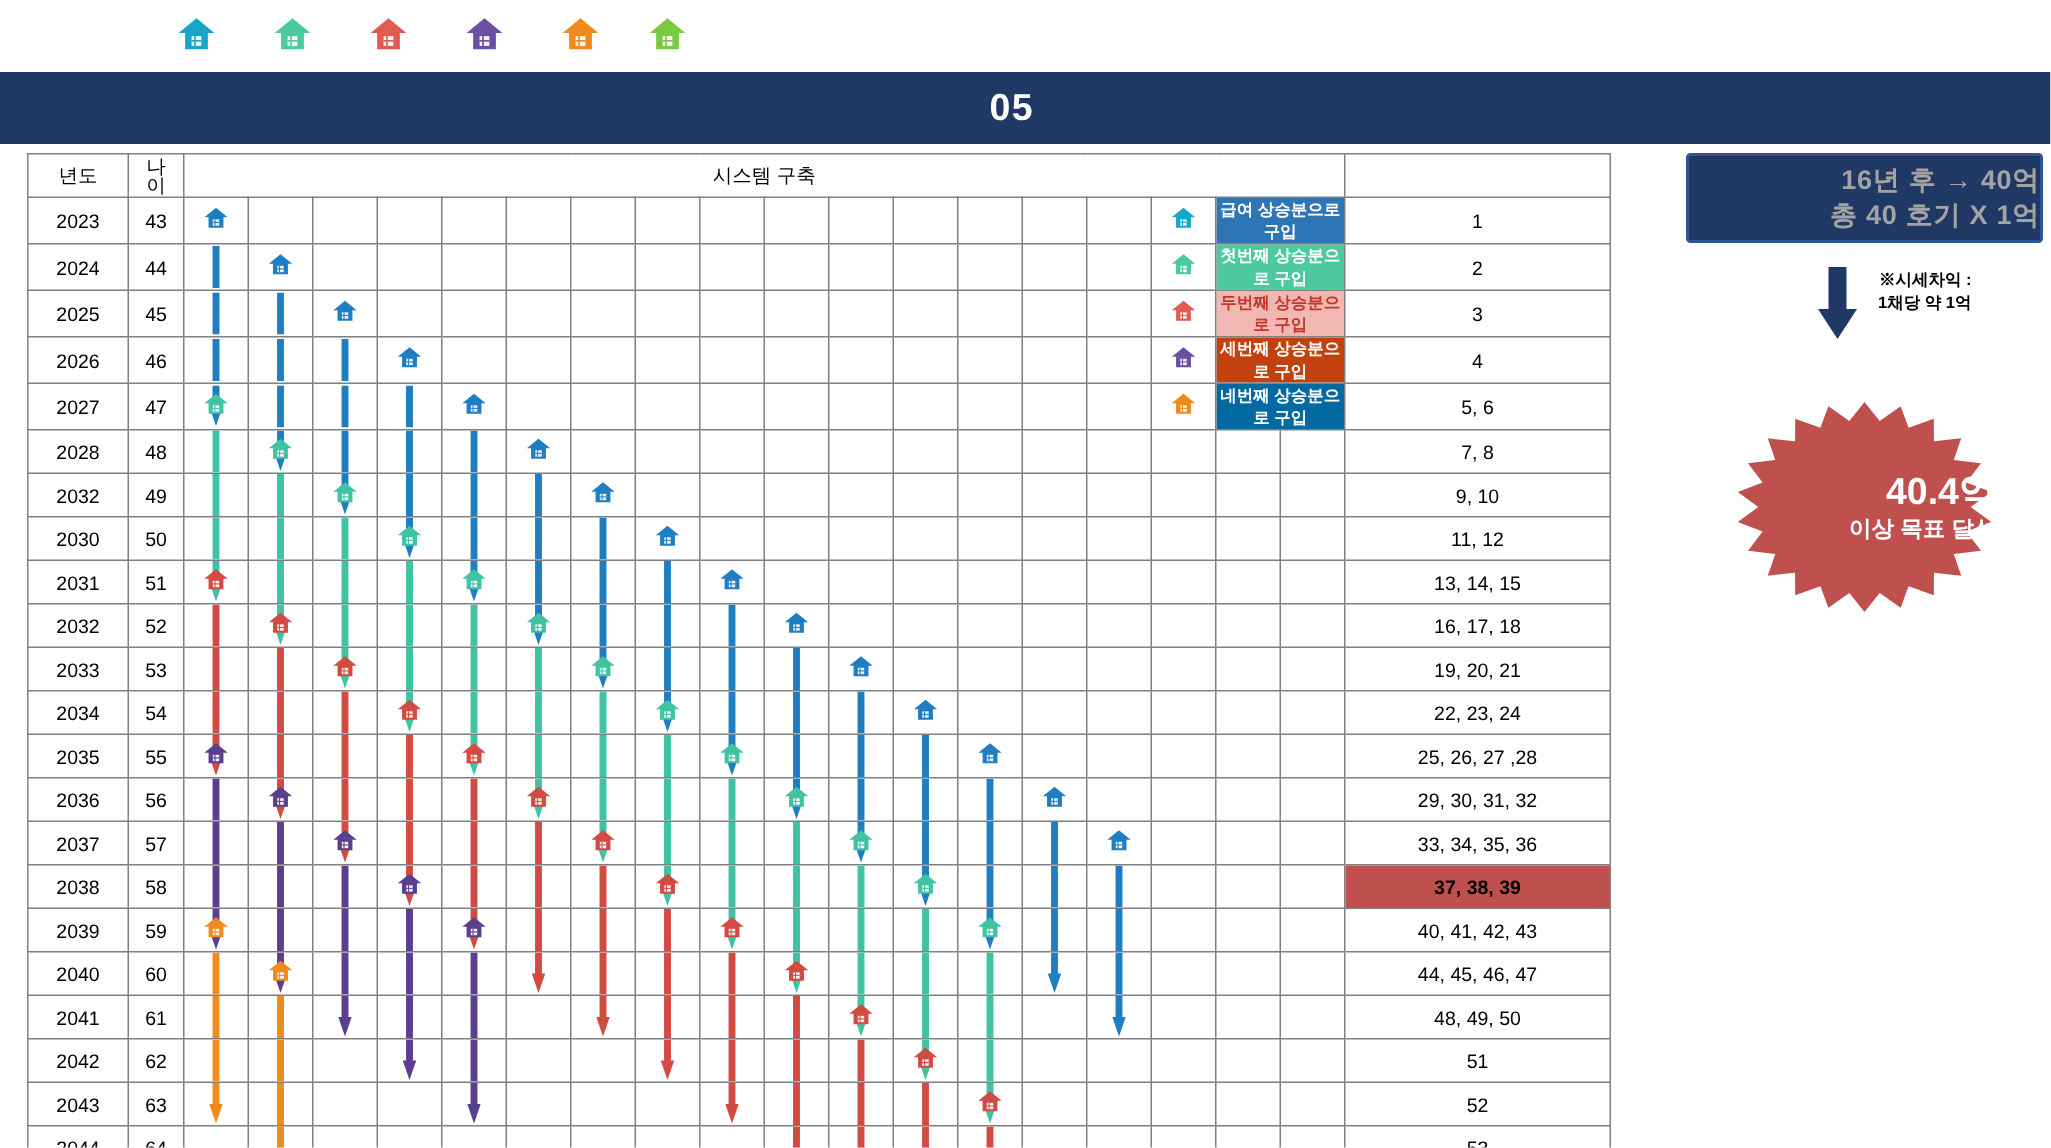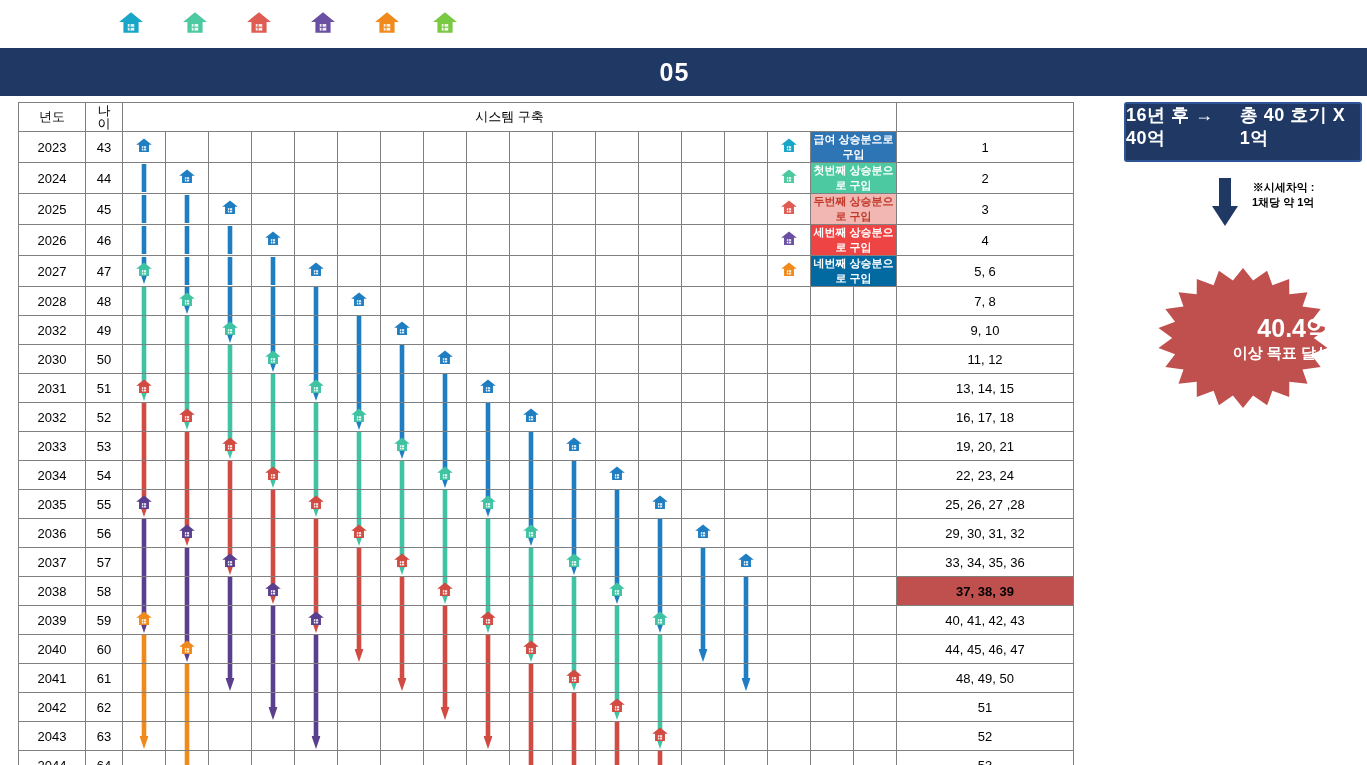--- a/index.html
+++ b/index.html
@@ -70,22 +70,22 @@
   .legend-cell{padding:0;}
   .legend-box{
     width:100%;height:30px;display:flex;align-items:center;justify-content:center;
     font-size:11px;font-weight:bold;color:#ffffff;
   }
   
   #right-panel{position:absolute;left:1124px;top:102px;width:236px;}
   #goal-box{
     width:234px;height:56px;background:#1f3864;border:2px solid #2f5597;
     border-radius:3px;
-    display:flex;flex-direction:row;align-items:flex-start;justify-content:center;
-    color:#ffffff;
+    display:flex;flex-direction:column;align-items:flex-end;justify-content:center;
+    color:#a3a3a3;
   }
   #goal-box div{font-size:18px;font-weight:bold;line-height:23px;letter-spacing:0.5px;}
   #down-arrow-wrap{
     position:relative;width:234px;height:56px;margin-top:14px;
   }
   #darrow{
     position:absolute;left:88px;top:2px;width:26px;height:48px;
   }
   #note{
     position:absolute;left:128px;top:4px;font-size:11px;font-weight:bold;
@@ -352,21 +352,21 @@
           <div class="cellwrap">
             <span class="house"><svg width="17" height="17" viewBox="0 0 24 24">
                 <polygon points="12,2 23,11 19,11 19,21 5,21 5,11 1,11" fill="#6a4fa3"></polygon>
                 <rect x="9" y="13" width="6" height="6" fill="#ffffff" opacity="0.92"></rect>
                 <rect x="10.6" y="13" width="1.0" height="6" fill="#6a4fa3"></rect>
                 <rect x="9" y="15.4" width="6" height="1.0" fill="#6a4fa3"></rect>
               </svg></span>
           </div>
         </td>
         <td class="legend-cell" colspan="2">
-          <div class="legend-box" style="background:#ef4444;color:#ffffff">세번째 상승분으로 구입</div>
+          <div class="legend-box" style="background:#c2410c;color:#ffffff">세번째 상승분으로 구입</div>
         </td>
         <td class="c-res">4</td>
       </tr>
       <tr>
         <td class="c-year">2027</td>
         <td class="c-age">47</td>
         <td class="c-col">
           <div class="cellwrap">
             <svg class="arrow" viewBox="0 0 9 28" preserveAspectRatio="none">
               <rect x="2.2" y="0" width="4.6" height="15" fill="#1f7ec2"></rect>

